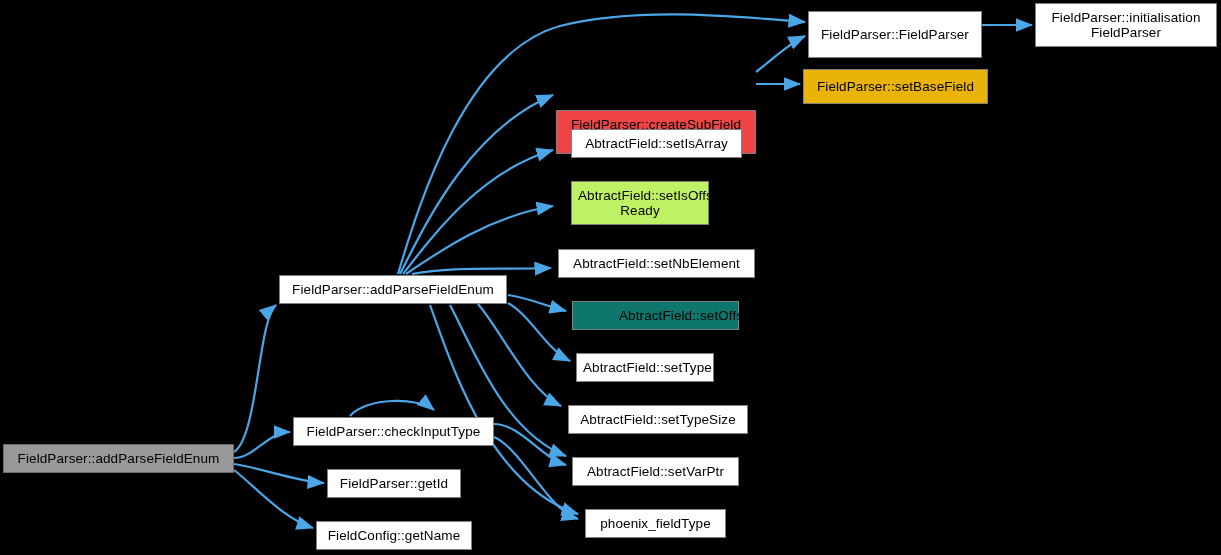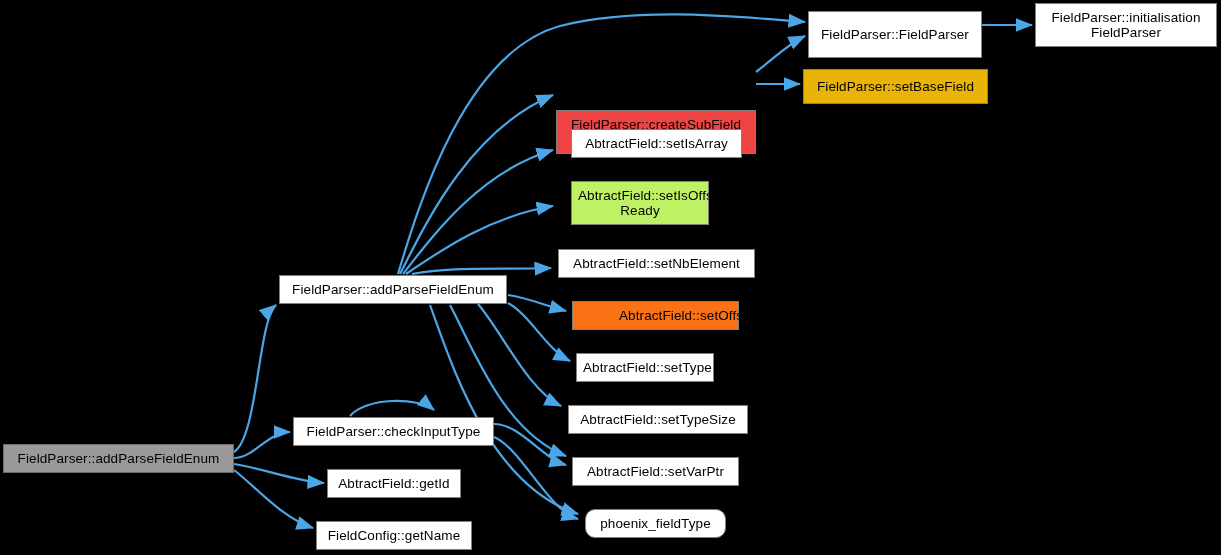--- a/index.html
+++ b/index.html
@@ -82,32 +82,32 @@
         <path d="M 756 72 C 772 60 788 44 805 36" fill="none" stroke="#4ba6e8" stroke-width="2.2" marker-end="url(#arrow)"></path>
         <path d="M 756 84 C 770 84 784 84 800 84" fill="none" stroke="#4ba6e8" stroke-width="2.2" marker-end="url(#arrow)"></path>
         <path d="M 982 25 C 998 25 1014 25 1032 25" fill="none" stroke="#4ba6e8" stroke-width="2.2" marker-end="url(#arrow)"></path>
       </g>
   </svg>
 
   <div id="nodes-group">
       <div class="node highlight" style="left: 3px; top: 444px; width: 231px; height: 29px; background: rgb(153, 153, 153);"><span class="node-label">FieldParser::addParseFieldEnum</span></div>
       <div class="node" style="left: 279px; top: 275px; width: 228px; height: 29px; background: rgb(255, 255, 255); border-color: rgb(128, 128, 128);"><span class="node-label">FieldParser::addParseFieldEnum</span></div>
       <div class="node" style="left: 293px; top: 417px; width: 201px; height: 29px; background: rgb(255, 255, 255); border-color: rgb(128, 128, 128);"><span class="node-label">FieldParser::checkInputType</span></div>
-      <div class="node" style="left: 327px; top: 469px; width: 134px; height: 29px; background: rgb(255, 255, 255); border-color: rgb(128, 128, 128);"><span class="node-label">AbtractField::getId</span></div>
+      <div class="node" style="left: 327px; top: 469px; width: 134px; height: 29px; background: rgb(255, 255, 255); border-color: rgb(128, 128, 128);"><span class="node-label">FieldParser::getId</span></div>
       <div class="node" style="left: 316px; top: 521px; width: 156px; height: 29px; background: rgb(255, 255, 255); border-color: rgb(128, 128, 128);"><span class="node-label">FieldConfig::getName</span></div>
       <div class="node" style="left: 556px; top: 62px; width: 200px; height: 44px; background: #ef4444; border-color: rgb(128, 128, 128); margin-top: 48px;"><span class="node-label">FieldParser::createSubField
 Parser</span></div>
       <div class="node" style="left: 571px; top: 129px; width: 171px; height: 29px; background: rgb(255, 255, 255); border-color: rgb(128, 128, 128);"><span class="node-label">AbtractField::setIsArray</span></div>
       <div class="node" style="left: 571px; top: 181px; width: 138px; height: 44px; background: #bef264; border-color: rgb(128, 128, 128);"><span class="node-label">AbtractField::setIsOffset
 Ready</span></div>
       <div class="node" style="left: 558px; top: 249px; width: 197px; height: 29px; background: rgb(255, 255, 255); border-color: rgb(128, 128, 128);"><span class="node-label">AbtractField::setNbElement</span></div>
-      <div class="node" style="left: 572px; top: 301px; width: 167px; height: 29px; background: #f97316; border-color: rgb(128, 128, 128); padding-left: 40px;"><span class="node-label">AbtractField::setOffset</span></div>
+      <div class="node" style="left: 572px; top: 301px; width: 167px; height: 29px; background: #0f766e; border-color: rgb(128, 128, 128); padding-left: 40px;"><span class="node-label">AbtractField::setOffset</span></div>
       <div class="node" style="left: 576px; top: 353px; width: 138px; height: 29px; background: rgb(255, 255, 255); border-color: rgb(128, 128, 128);"><span class="node-label">AbtractField::setType</span></div>
       <div class="node" style="left: 568px; top: 405px; width: 180px; height: 29px; background: rgb(255, 255, 255); border-color: rgb(128, 128, 128);"><span class="node-label">AbtractField::setTypeSize</span></div>
       <div class="node" style="left: 572px; top: 457px; width: 167px; height: 29px; background: rgb(255, 255, 255); border-color: rgb(128, 128, 128); text-align: center;"><span class="node-label">AbtractField::setVarPtr</span></div>
-      <div class="node" style="left: 585px; top: 509px; width: 141px; height: 29px; background: rgb(255, 255, 255); border-color: rgb(128, 128, 128); border-radius: 10px;"><span class="node-label">phoenix_fieldType</span></div>
+      <div class="node" style="left: 585px; top: 509px; width: 141px; height: 29px; background: rgb(255, 255, 255); border-color: rgb(128, 128, 128);"><span class="node-label">phoenix_fieldType</span></div>
       <div class="node" style="left: 808px; top: 11px; width: 174px; height: 47px; background: rgb(255, 255, 255); border-color: rgb(128, 128, 128);"><span class="node-label">FieldParser::FieldParser</span></div>
       <div class="node" style="left: 803px; top: 69px; width: 185px; height: 35px; background: #eab308; border-color: rgb(128, 128, 128);"><span class="node-label">FieldParser::setBaseField</span></div>
       <div class="node" style="left: 1035px; top: 3px; width: 182px; height: 44px; background: rgb(255, 255, 255); border-color: rgb(128, 128, 128); text-align: center;"><span class="node-label">FieldParser::initialisation
 FieldParser</span></div>
     </div>
 
 </div>
 
 </body></html>

